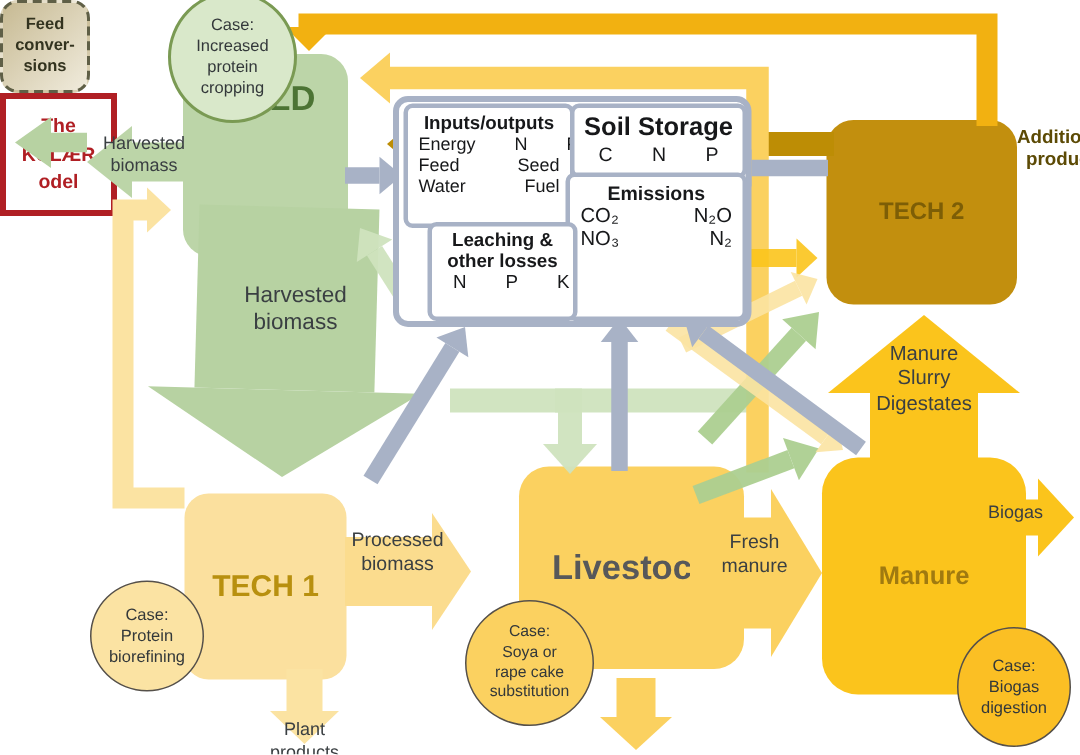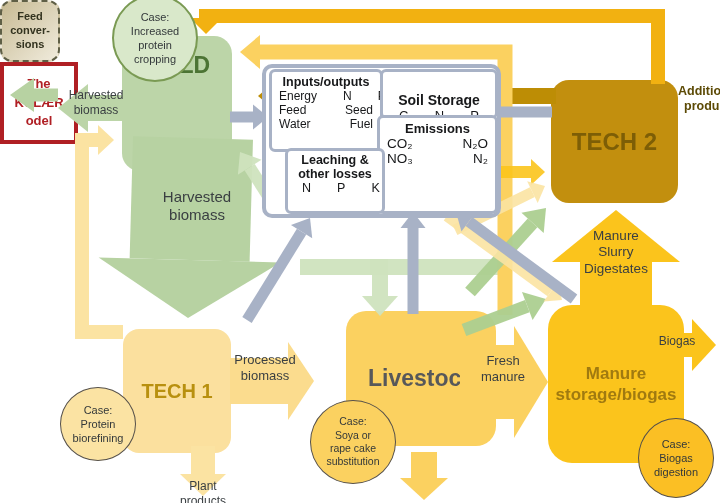--- a/index.html
+++ b/index.html
@@ -16,21 +16,21 @@
   .circle{position:absolute;z-index:4;border-radius:50%;display:flex;flex-direction:column;
           align-items:center;justify-content:center;text-align:center;font-size:11px;
           color:#33383a;line-height:1.28;}
   .circle span{display:block;}
   #field{left:122px;top:36px;width:110px;height:135px;background:var(--field_green);border-radius:18px;
          align-items:flex-start;}
   #field span{margin-top:16px;font-size:23px;font-weight:bold;color:var(--green_text);}
   #tech1{left:123px;top:329px;width:108px;height:124px;background:var(--tech1_fill);border-radius:16px;}
   #tech1 span{font-size:20px;font-weight:bold;color:var(--tech1_text);}
   #tech2{left:551px;top:80px;width:127px;height:123px;background:var(--tech2_fill);border-radius:18px;}
-  #tech2 span{font-size:24px;font-weight:bold;color:var(--tech2_text);}
+  #tech2 span{font-size:16px;font-weight:bold;color:var(--tech2_text);}
   #livestock{left:301px;top:311px;width:150px;height:135px;background:var(--yellow_mid);border-radius:20px;margin-left:45px;}
   #livestock span{font-size:23px;font-weight:bold;color:var(--livestock_text);}
   #manure{left:548px;top:305px;width:136px;height:158px;background:var(--yellow_strong);border-radius:24px;
           flex-direction:column;}
   #manure span{font-size:17px;font-weight:bold;color:var(--manure_text);line-height:1.25;}
   #redbox{left:-12px;top:213px;width:70px;height:74px;border:4px solid var(--red);background:#fff;
           z-index:4;display:flex;flex-direction:column;align-items:center;justify-content:center;}
   #redbox span{color:var(--red);font-weight:bold;font-size:13px;line-height:1.45;}
   #feedconv{left:283px;top:296px;width:56px;height:58px;border:2.5px dashed #5f5f46;border-radius:12px;
             background:linear-gradient(135deg,#c7ba93,#f0ebdc);z-index:4;display:flex;flex-direction:column;
@@ -48,21 +48,20 @@
     <span>TECH 1</span>
   </div>
   <div class="node" id="tech2">
     <span>TECH 2</span>
   </div>
   <div class="node" id="livestock">
     <span>Livestock</span>
   </div>
   <div class="node" id="manure">
     <span>Manure</span>
-    <span>storage/biogas</span>
   </div>
 
   <svg id="arrowsvg" width="720" height="503">
       <polyline points="193,138 189.6104898999405,260.0223636021423" fill="none" stroke="#B7D2A2" stroke-width="120" stroke-linejoin="miter"></polyline>
       <polygon points="98.64557762054312,257.4955604832702 188,318 280.57540217933786,262.54916672101444" fill="#B7D2A2"></polygon>
       <polyline points="300,267 380,267 380,296" fill="none" stroke="#CFE3BE" stroke-width="16" stroke-linejoin="miter" opacity="0.95"></polyline>
       <polygon points="362,296 380,316 398,296" fill="#CFE3BE" opacity="0.95"></polygon>
       <polyline points="370,267 508,267" fill="none" stroke="#CFE3BE" stroke-width="16" stroke-linejoin="miter" opacity="0.95"></polyline>
       <polyline points="268,196 249.66375885947687,167.18590677917794" fill="none" stroke="#CFE3BE" stroke-width="12" stroke-linejoin="miter" opacity="0.95"></polyline>
       <polygon points="261.4750196877264,159.6696498884737 240,152 237.85249803122736,174.70216366988217" fill="#CFE3BE" opacity="0.95"></polygon>
@@ -125,21 +124,21 @@
       <span>Feed</span>
       <span>Seed</span>
     </div>
     <div class="frow">
       <span>Water</span>
       <span>Fuel</span>
     </div>
   </div>
 
   <div class="wbox" style="left:380px;top:69px;width:112px;height:44px;font-size:13px;">
-    <div class="ttl" style="font-size:14px;margin-top:20px;">Soil Storage</div>
+    <div class="ttl" style="font-size:17px;margin-top:3px;">Soil Storage</div>
     <div class="frow" style="padding:0 16px;">
       <span>C</span>
       <span>N</span>
       <span>P</span>
     </div>
   </div>
 
   <div class="wbox" style="left:377px;top:115px;width:115px;height:93px;font-size:13.5px;">
     <div class="ttl" style="font-size:13px;margin-top:3px;">Emissions</div>
     <div class="frow">

